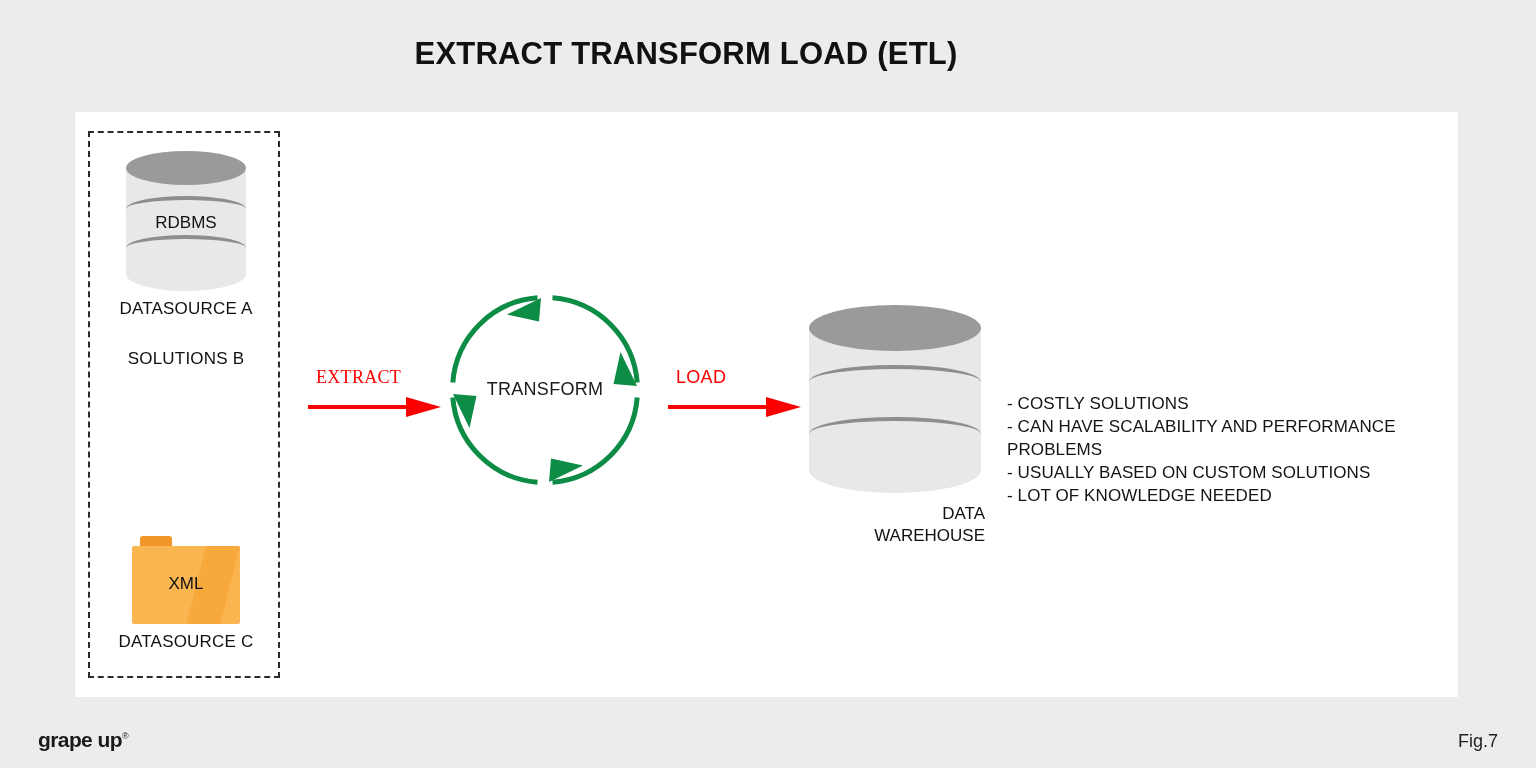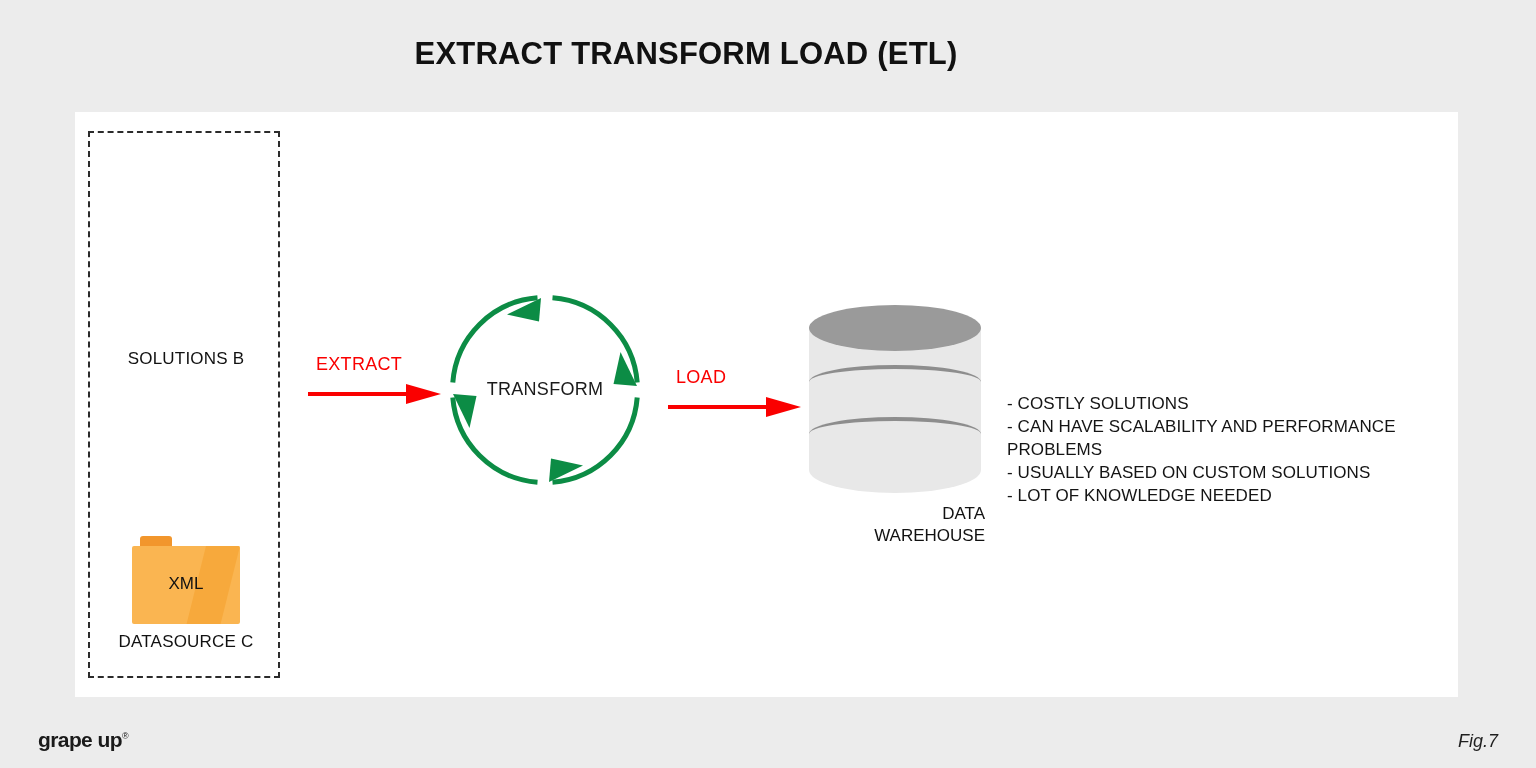--- a/index.html
+++ b/index.html
@@ -171,21 +171,21 @@
 
   .source-caption {
     margin-top: 8px;
     font-size: 17px;
     color: #111111;
     letter-spacing: 0.2px;
   }
 
   
   .arrow-group { position: absolute; }
-  .arrow-extract { left: 233px; top: 242px; width: 135px; }
+  .arrow-extract { left: 233px; top: 255px; width: 135px; font-family: Liberation Serif, serif; }
   .arrow-load    { left: 593px; top: 255px; width: 135px; }
 
   .arrow-label {
     font-size: 18px;
     color: #fa0000;
     font-weight: normal;
     margin-bottom: 7px;
     padding-left: 8px;
     letter-spacing: 0.3px;
   }
@@ -253,32 +253,42 @@
     font-size: 9px;
     vertical-align: super;
     font-weight: normal;
   }
   .figure-label {
     position: absolute;
     right: 38px;
     top: 731px;
     font-size: 18px;
     color: #1f1f1f;
-    font-style: italic;
   }
 </style>
 </head>
 <body>
 
 <div class="title">EXTRACT TRANSFORM LOAD (ETL)</div>
 
 <div class="panel">
 
   <div class="sources-box">
 
+    <div class="source source-a">
+      <div class="cylinder cyl-small">
+        <div class="cyl-bottom"></div>
+        <div class="cyl-body"></div>
+        <div class="cyl-band band-1"></div>
+        <div class="cyl-band band-2"></div>
+        <div class="cyl-top"></div>
+        <div class="cyl-label">RDBMS</div>
+      </div>
+      <div class="source-caption">DATASOURCE A</div>
+    </div>
 
     <div class="source source-b">
       <div class="source-caption">SOLUTIONS B</div>
     </div>
 
     <div class="source source-c">
       <div class="folder">
         <div class="folder-tab"></div>
         <div class="folder-main">
           <div class="folder-shade"></div>

